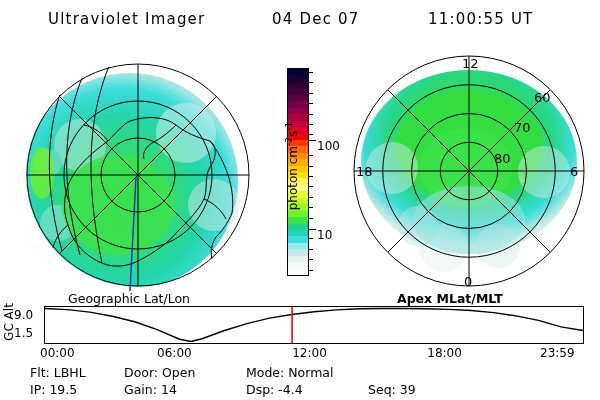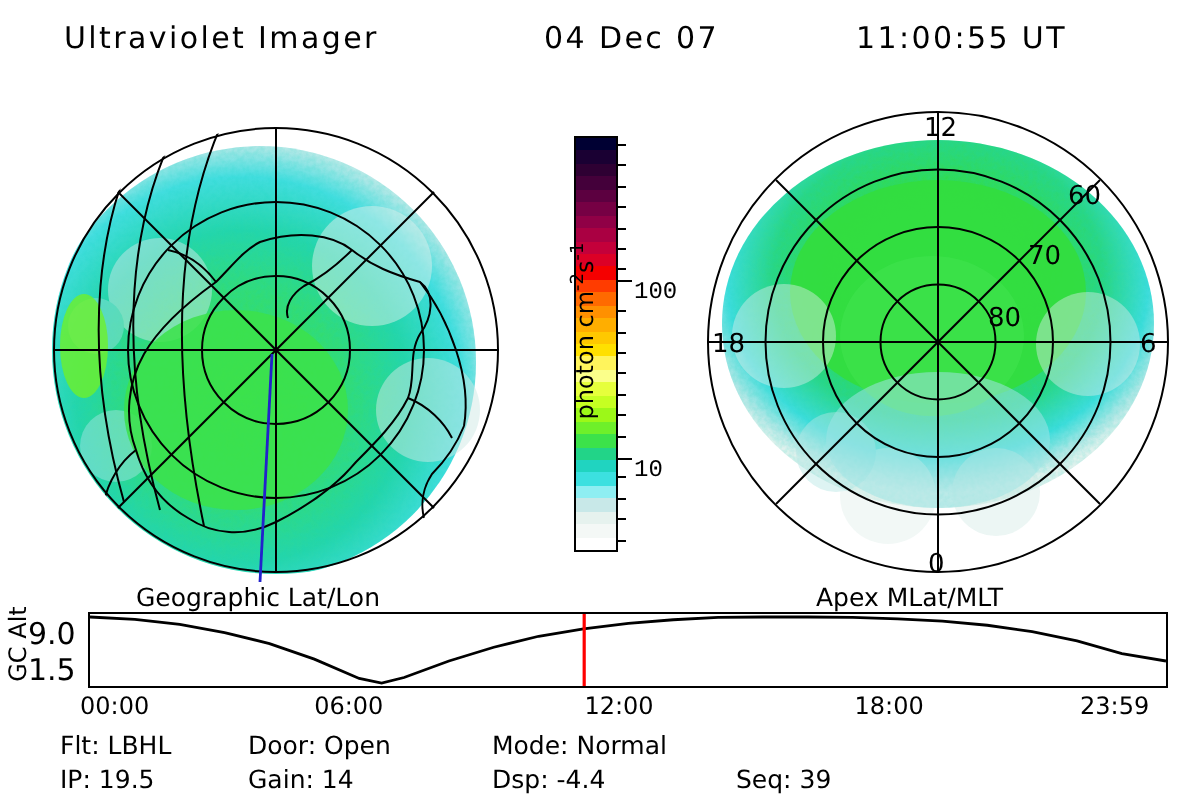--- a/index.html
+++ b/index.html
@@ -2,52 +2,52 @@
 <html><head>
 <meta charset="utf-8">
 <style>
   html,body{margin:0;padding:0;background:#ffffff;}
   body{width:600px;height:400px;position:relative;overflow:hidden;
        font-family:"DejaVu Sans","Liberation Sans",sans-serif;color:#000;}
   .abs{position:absolute;}
   
   #header{top:6px;left:0;width:600px;height:26px;}
   #header span{position:absolute;font-size:15px;letter-spacing:1.2px;white-space:nowrap;}
-  #hdr-title{left:32px;top:4px;}
+  #hdr-title{left:48px;top:4px;}
   #hdr-date{left:272px;top:4px;}
   #hdr-time{left:428px;top:4px;}
   #geo-plot{left:18px;top:55px;width:240px;height:240px;}
   #apex-plot{left:348px;top:50px;width:242px;height:242px;}
   .polar-svg{display:block;}
   
   #colorbar-group{left:268px;top:60px;width:80px;height:235px;}
   #cb-bar{position:absolute;left:19px;top:8px;width:22px;height:208px;
           border:1px solid #000;box-sizing:border-box;}
   .cb-cell{width:100%;}
   #cb-ticks{position:absolute;left:41px;top:8px;width:7px;height:208px;}
   .cb-tick{position:absolute;left:0;height:1px;background:#000;}
   .cb-tick.major{width:7px;}
   .cb-tick.minor{width:4px;}
-  .cb-label{position:absolute;left:49px;font-size:12px;line-height:1;font-family:Liberation Mono, monospace;}
+  .cb-label{position:absolute;left:49px;font-size:12px;line-height:1;}
   #cb-axis-label{position:absolute;left:-46px;top:98px;width:140px;
      font-size:12px;text-align:center;
      transform:rotate(-90deg);transform-origin:center center;white-space:nowrap;}
   .sup{font-size:9px;vertical-align:super;}
   
   .subtitle{font-size:12.5px;white-space:nowrap;}
   #geo-subtitle{left:68px;top:291px;}
-  #apex-subtitle{left:408px;top:291px;}
+  #apex-subtitle{left:397px;top:291px;font-weight:bold;}
   
   #strip{left:44px;top:306px;width:540px;height:38px;border:1px solid #000;
          box-sizing:border-box;background:#fff;}
   #strip svg{display:block;}
   #strip-ylabel{left:2px;top:307px;width:14px;height:36px;}
   #strip-ylabel span{position:absolute;left:-12px;top:8px;width:38px;font-size:12px;
       text-align:center;transform:rotate(-90deg);transform-origin:center center;white-space:nowrap;}
-  .ytick{position:absolute;font-size:15px;left:14px;}
+  .ytick{position:absolute;font-size:12px;left:14px;}
   #ytick-top{top:308px;}
   #ytick-bot{top:326px;}
   .xtick{position:absolute;font-size:12px;top:346px;white-space:nowrap;}
   
   #status{left:0;top:365px;width:600px;height:34px;}
   .st{position:absolute;font-size:12.5px;white-space:nowrap;}
   .row1{top:0;} .row2{top:17px;}
   .c0{left:30px;} .c1{left:124px;} .c2{left:246px;} .c3{left:368px;} .c4{left:486px;}
 </style>
 </head>

